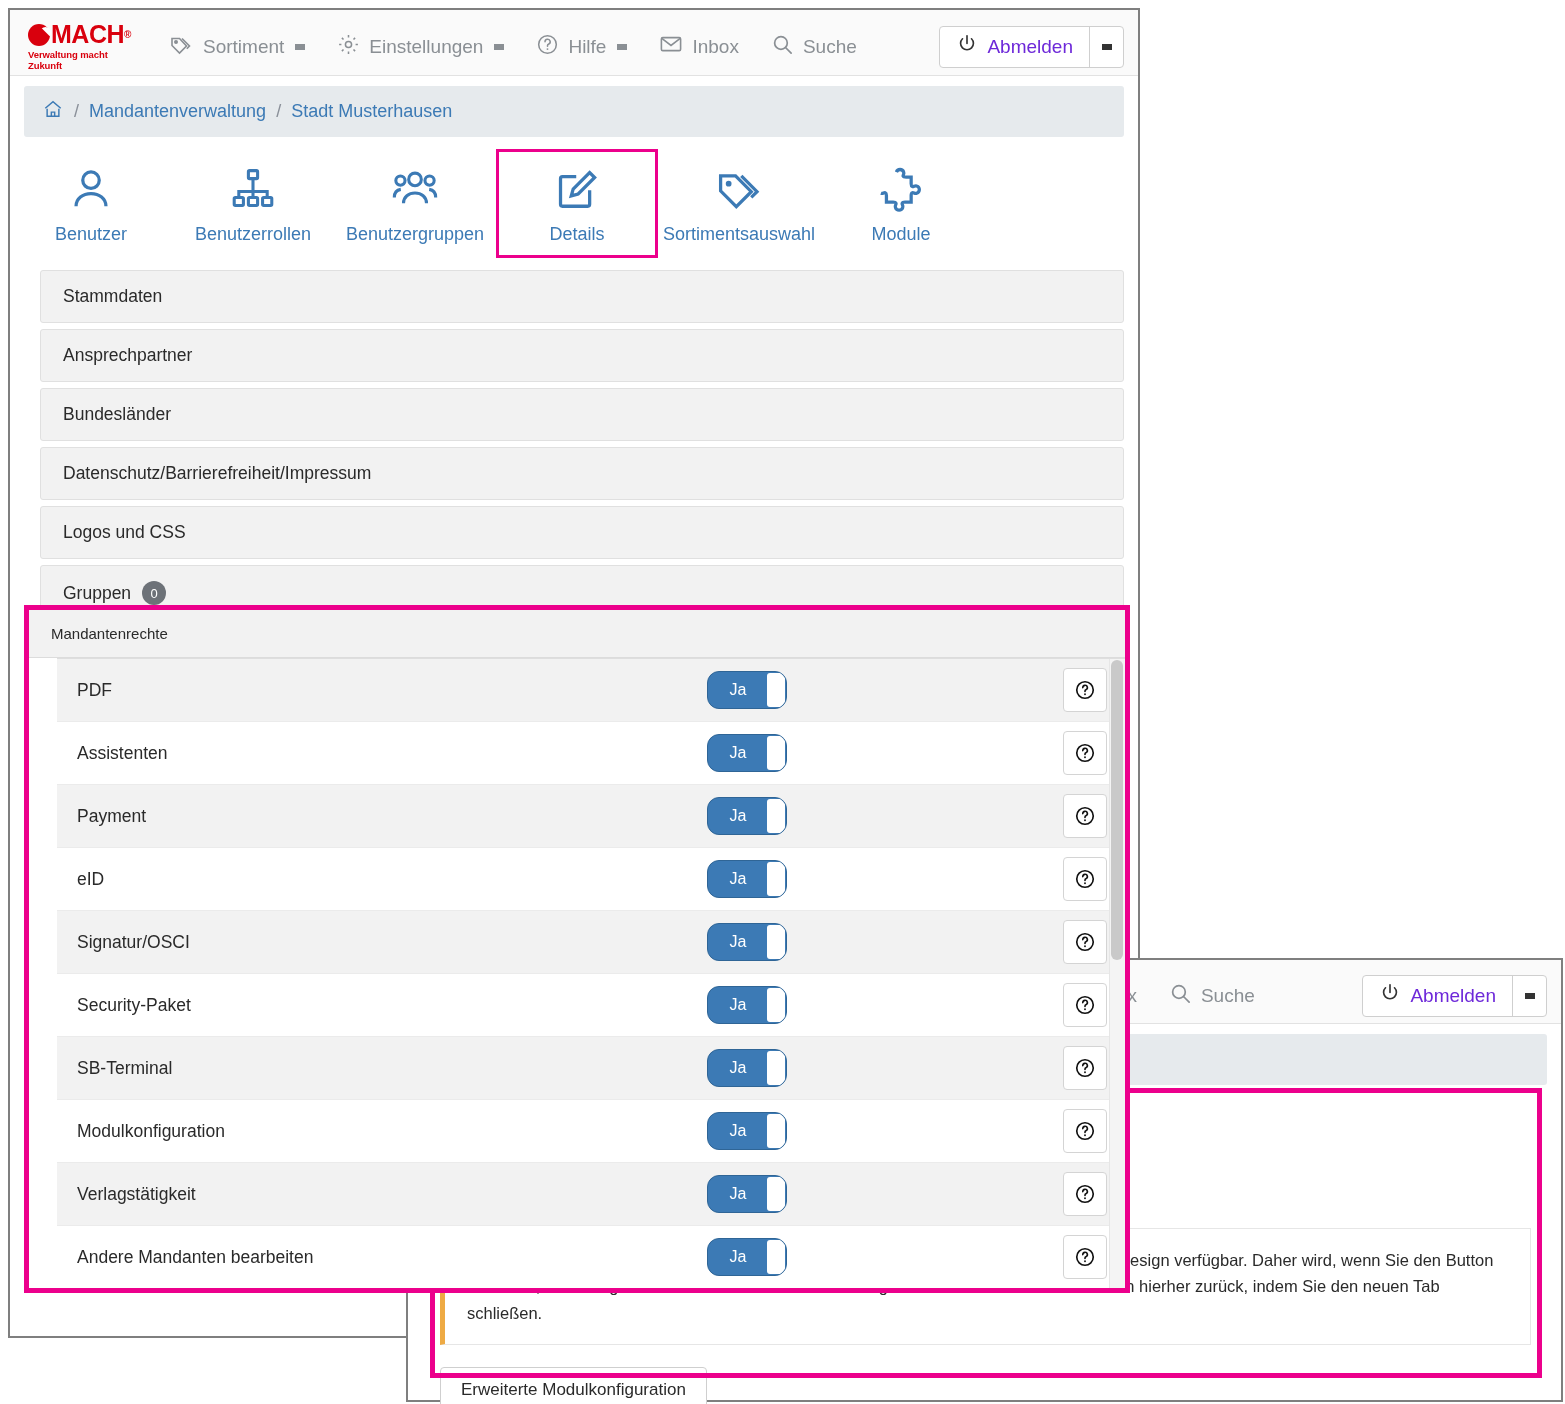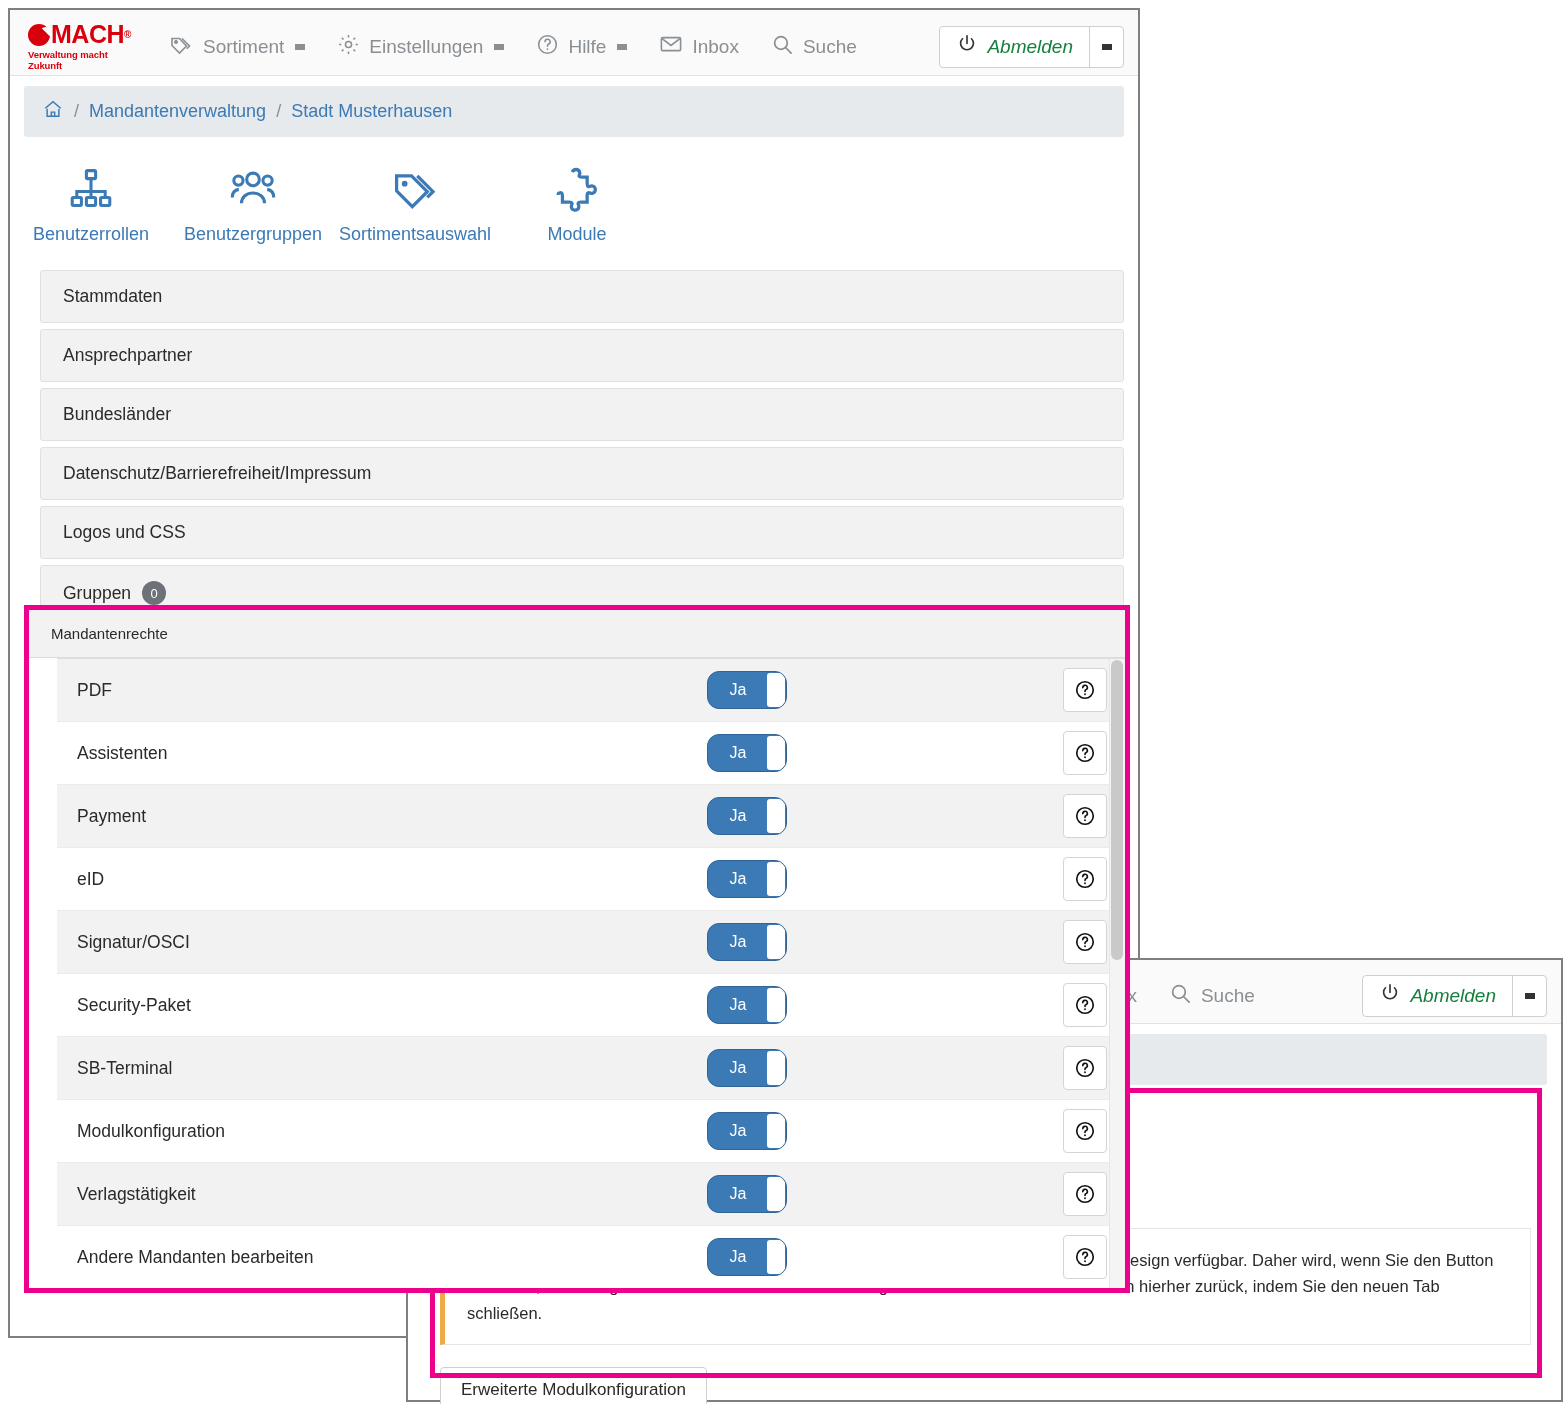--- a/index.html
+++ b/index.html
@@ -98,24 +98,23 @@
     border: 1px solid #cfcfcf;
     border-radius: 4px;
     background: #fff;
     height: 42px;
   }
   .logout-btn {
     display: flex;
     align-items: center;
     gap: 9px;
     padding: 0 16px;
-    color: #15803d;
+    color: #6d28d9;
     font-size: 19px;
     cursor: pointer;
-    font-style: italic;
   }
   .logout-split {
     width: 34px;
     border-left: 1px solid #cfcfcf;
     display: flex;
     align-items: center;
     justify-content: center;
     cursor: pointer;
   }
   .logout-split .caret {
@@ -416,20 +415,29 @@
       <span class="sep">/</span>
       <a>Mandantenverwaltung</a>
       <span class="sep">/</span>
       <a>Stadt Musterhausen</a>
     </div>
   </div>
 
   <div class="tabstrip">
     <div class="icontab">
       <span>
+          <svg width="46" height="46" viewBox="0 0 24 24" fill="none" stroke="#3c7ab5" stroke-width="1.7">
+            <circle cx="12" cy="7.4" r="4.3"></circle>
+            <path d="M4.2 21c0-4 3.5-6.6 7.8-6.6s7.8 2.6 7.8 6.6"></path>
+          </svg>
+        </span>
+      <span>Benutzer</span>
+    </div>
+    <div class="icontab">
+      <span>
           <svg width="46" height="46" viewBox="0 0 24 24" fill="none" stroke="#3c7ab5" stroke-width="1.6">
             <rect x="9.6" y="2.4" width="4.8" height="4.2" rx="0.6"></rect>
             <rect x="2.2" y="16.4" width="4.8" height="4.2" rx="0.6"></rect>
             <rect x="9.6" y="16.4" width="4.8" height="4.2" rx="0.6"></rect>
             <rect x="17" y="16.4" width="4.8" height="4.2" rx="0.6"></rect>
             <path d="M12 6.6v4.4M4.6 16.4v-3.1h14.8v3.1M12 11v5.4"></path>
           </svg>
         </span>
       <span>Benutzerrollen</span>
     </div>
@@ -437,20 +445,29 @@
       <span>
           <svg width="46" height="46" viewBox="0 0 24 24" fill="none" stroke="#3c7ab5" stroke-width="1.6">
             <circle cx="12" cy="7" r="3.3"></circle>
             <circle cx="4.4" cy="7.6" r="2.4"></circle>
             <circle cx="19.6" cy="7.6" r="2.4"></circle>
             <path d="M6 19.4c0-3.3 2.7-5.3 6-5.3s6 2 6 5.3"></path>
             <path d="M1.2 16.4c0-2.4 1.3-3.9 3.4-4.2M22.8 16.4c0-2.4-1.3-3.9-3.4-4.2"></path>
           </svg>
         </span>
       <span>Benutzergruppen</span>
+    </div>
+    <div class="icontab sel">
+      <span>
+          <svg width="46" height="46" viewBox="0 0 24 24" fill="none" stroke="#3c7ab5" stroke-width="1.7">
+            <path d="M18.6 12.6V20a1 1 0 0 1-1 1H4.4a1 1 0 0 1-1-1V6.6a1 1 0 0 1 1-1h7.2"></path>
+            <path d="M9 15.6l1-3.6 8.6-8.6 2.6 2.6-8.6 8.6z"></path>
+          </svg>
+        </span>
+      <span>Details</span>
     </div>
     <div class="icontab">
       <span>
           <svg width="46" height="46" viewBox="0 0 24 24" fill="none" stroke="#3c7ab5" stroke-width="1.7">
             <path d="M2.4 5.2 2.4 13 10.6 21.2 18.4 13.4 10.2 5.2z"></path>
             <circle cx="6.6" cy="9.2" r="1.5" fill="#3c7ab5" stroke="none"></circle>
             <path d="M13.2 5.2 21.4 13.4 18.4 16.4"></path>
           </svg>
         </span>
       <span>Sortimentsauswahl</span>

